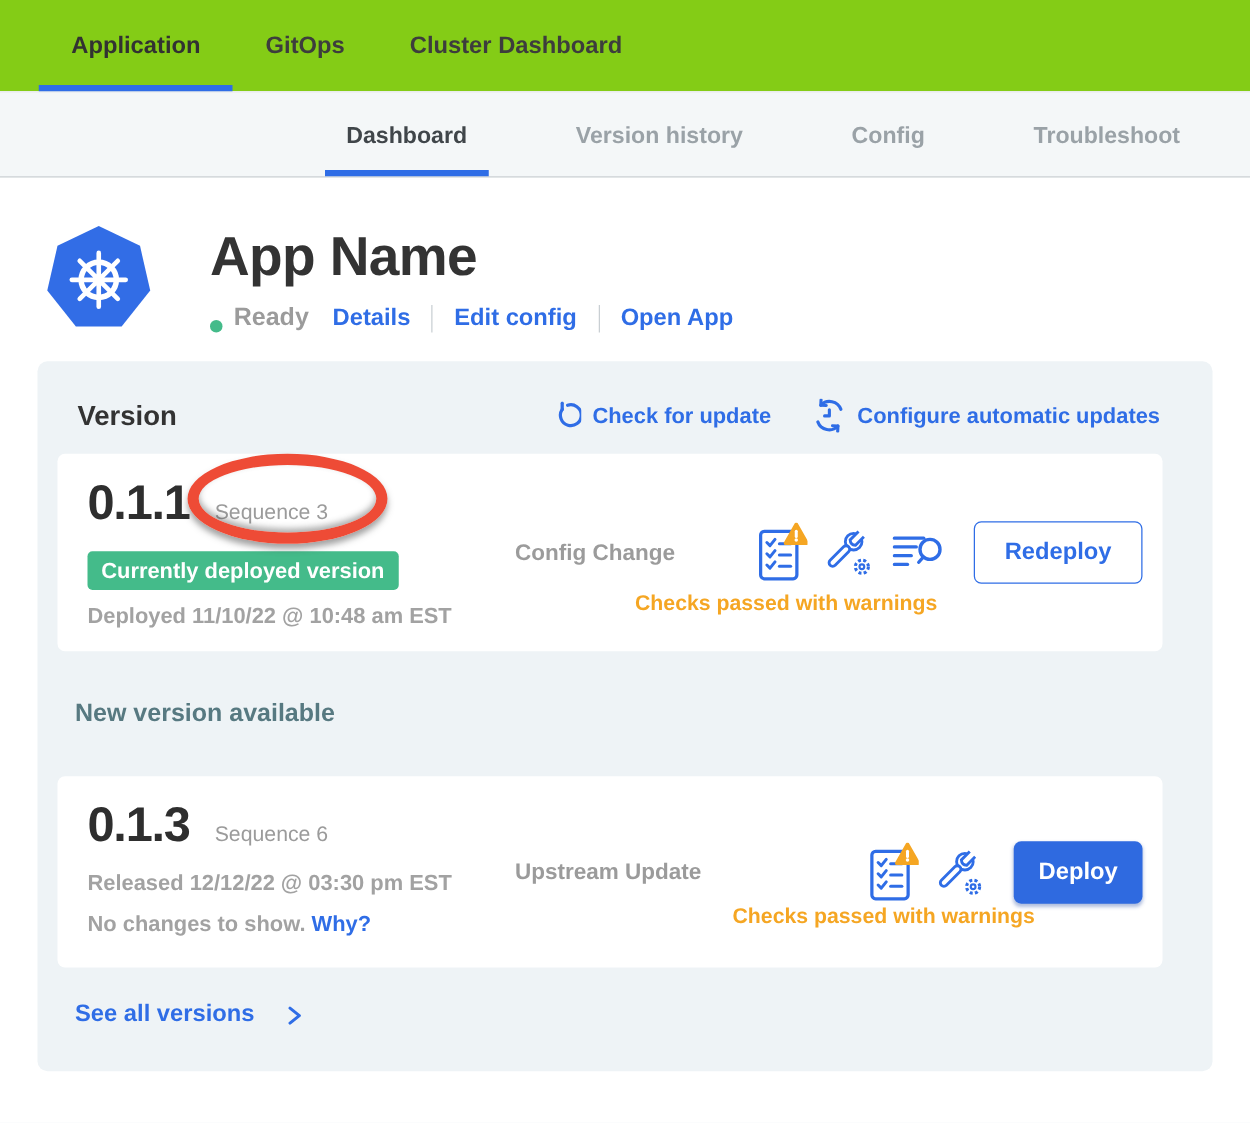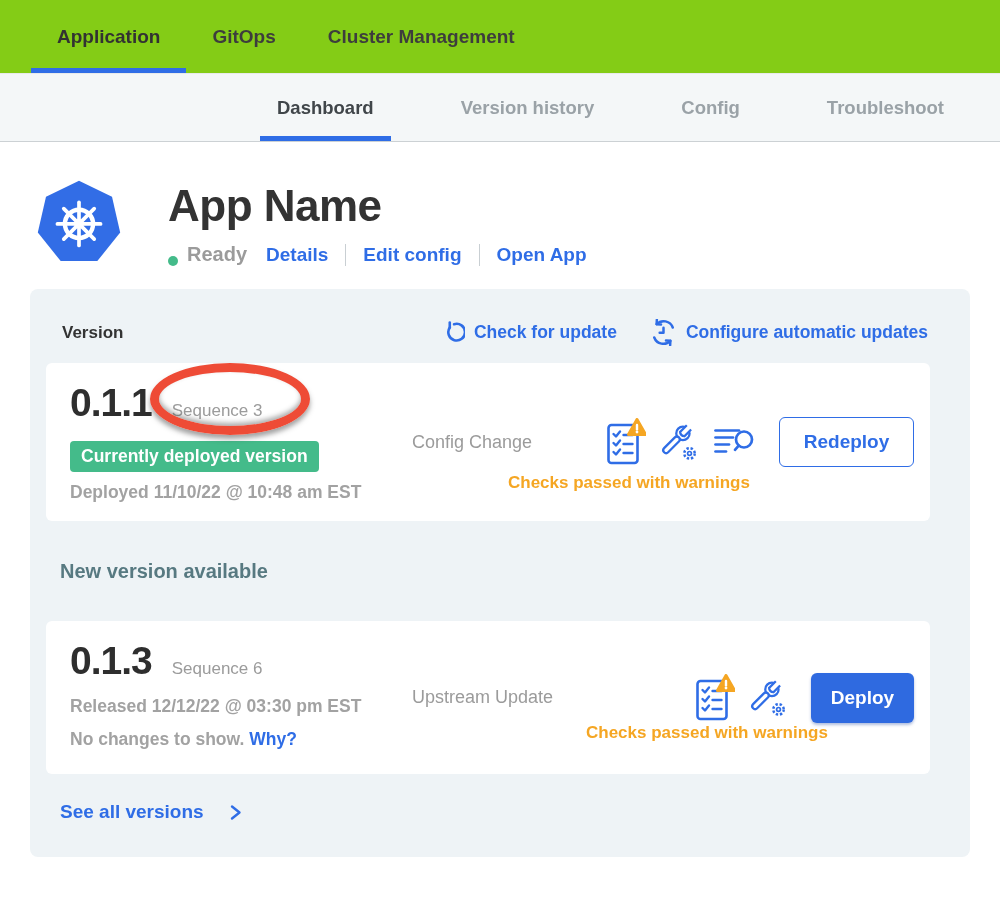--- a/index.html
+++ b/index.html
@@ -31,21 +31,21 @@
   .dot { width:10px; height:10px; border-radius:50%; background:#44bb8a; margin-right:9px; }
   .status-text { font-size:20px; font-weight:700; color:#9b9b9b; margin-right:19px; }
   .hlink { font-size:19px; font-weight:700; color:#2f6de6; }
   .sep { width:1px; height:22px; background:#c9cfd3; margin:0 17px; }
 
   
   .version-panel { margin:22px 30px 0 30px; width:940px; background:#eef3f6;
                    border-radius:8px; padding-bottom:34px; }
   .panel-head { display:flex; justify-content:space-between; align-items:center;
                 padding:30px 42px 0 32px; }
-  .panel-title { margin:0; font-size:17px; font-weight:800; color:#333; }
+  .panel-title { margin:0; font-size:22px; font-weight:800; color:#333; }
   .head-links { display:flex; gap:33px; align-items:center; }
   .head-link { display:flex; align-items:center; gap:9px; color:#2f6de6;
                font-size:17.5px; font-weight:700; white-space:nowrap; }
 
   .vcard { position:relative; background:#fff; border-radius:6px;
            margin:17px 40px 0 16px; padding:18px 16px 18px 24px; display:flex; }
   .card-current { height:158px; }
   .card-new { height:153px; margin-top:38px; }
 
   .col-left { width:342px; flex:0 0 auto; }
@@ -53,21 +53,21 @@
   .ver { font-size:39px; font-weight:800; color:#2e2e2e; letter-spacing:-1px; }
   .seq { font-size:17px; font-weight:500; color:#9b9b9b; margin-left:20px; }
   .badge { display:inline-block; margin-top:16px; background:#44bb8a; color:#fff;
            font-size:17.5px; font-weight:700; padding:5px 11px; border-radius:4px; }
   .meta { margin-top:10px; font-size:17.5px; font-weight:700; color:#a2a2a2; }
   .card-new .meta-released { margin-top:13px; }
   .card-new .meta-nochanges { margin-top:12px; }
   .why { color:#2f6de6; }
 
   .col-mid { width:183px; flex:0 0 auto; display:flex; align-items:center;
-             font-size:18px; font-weight:400; color:#9b9b9b; }
+             font-size:18px; font-weight:700; color:#9b9b9b; }
   .col-right { flex:1; display:flex; align-items:center; justify-content:flex-end; gap:15px; }
   .action-icon { display:flex; align-items:center; cursor:pointer; }
 
   .btn { height:50px; border-radius:6px; font-size:19px; font-weight:700;
          font-family:inherit; cursor:pointer; margin-left:8px; }
   .btn-outline { background:#fff; color:#2f6de6; border:1px solid #2f6de6; width:135px; }
   .btn-solid { background:#2f6ae0; color:#fff; border:none; width:103px;
                box-shadow:0 2px 3px rgba(30,70,160,.35); }
 
   .checks { position:absolute; font-size:17px; font-weight:700; color:#f5a623; white-space:nowrap; }
@@ -82,21 +82,21 @@
   .new-version { margin:39px 0 0 30px; font-size:20px; font-weight:700; color:#577981; }
   .see-all { display:flex; align-items:center; gap:26px; margin:27px 0 0 30px;
              color:#2f6de6; font-size:19px; font-weight:700; width:max-content; }
 </style>
 </head>
 <body>
 
 <header class="topnav">
   <div class="tab active">Application</div>
   <div class="tab">GitOps</div>
-  <div class="tab">Cluster Management</div>
+  <div class="tab">Cluster Dashboard</div>
 </header>
 
 <nav class="subnav">
   <div class="tab active">Dashboard</div>
   <div class="tab">Version history</div>
   <div class="tab">Config</div>
   <div class="tab">Troubleshoot</div>
 </nav>
 
 <section class="app-header">

